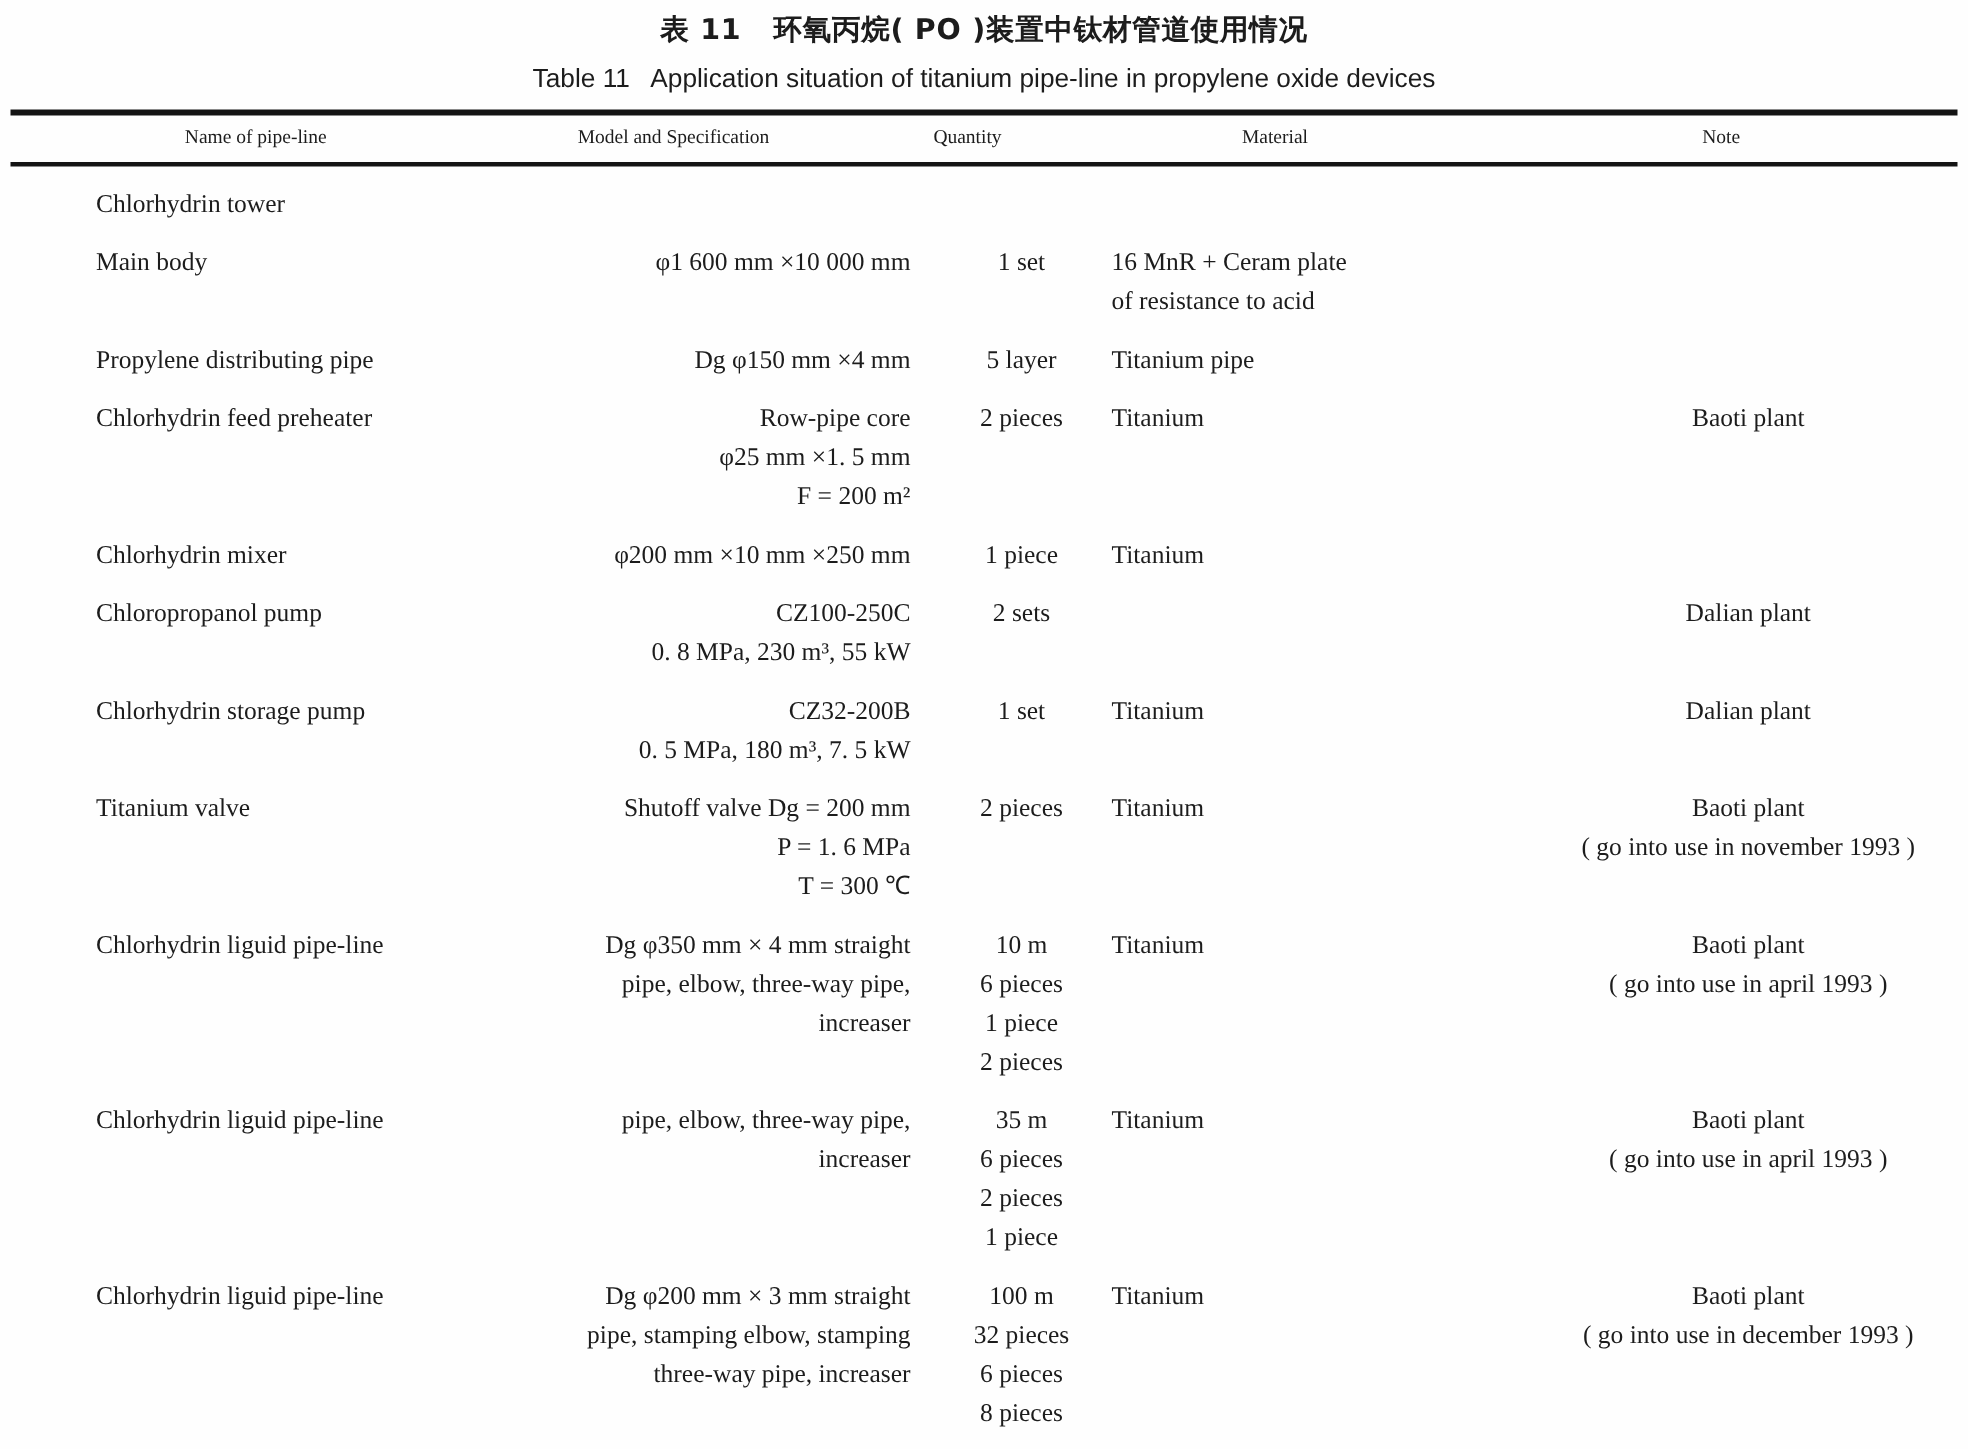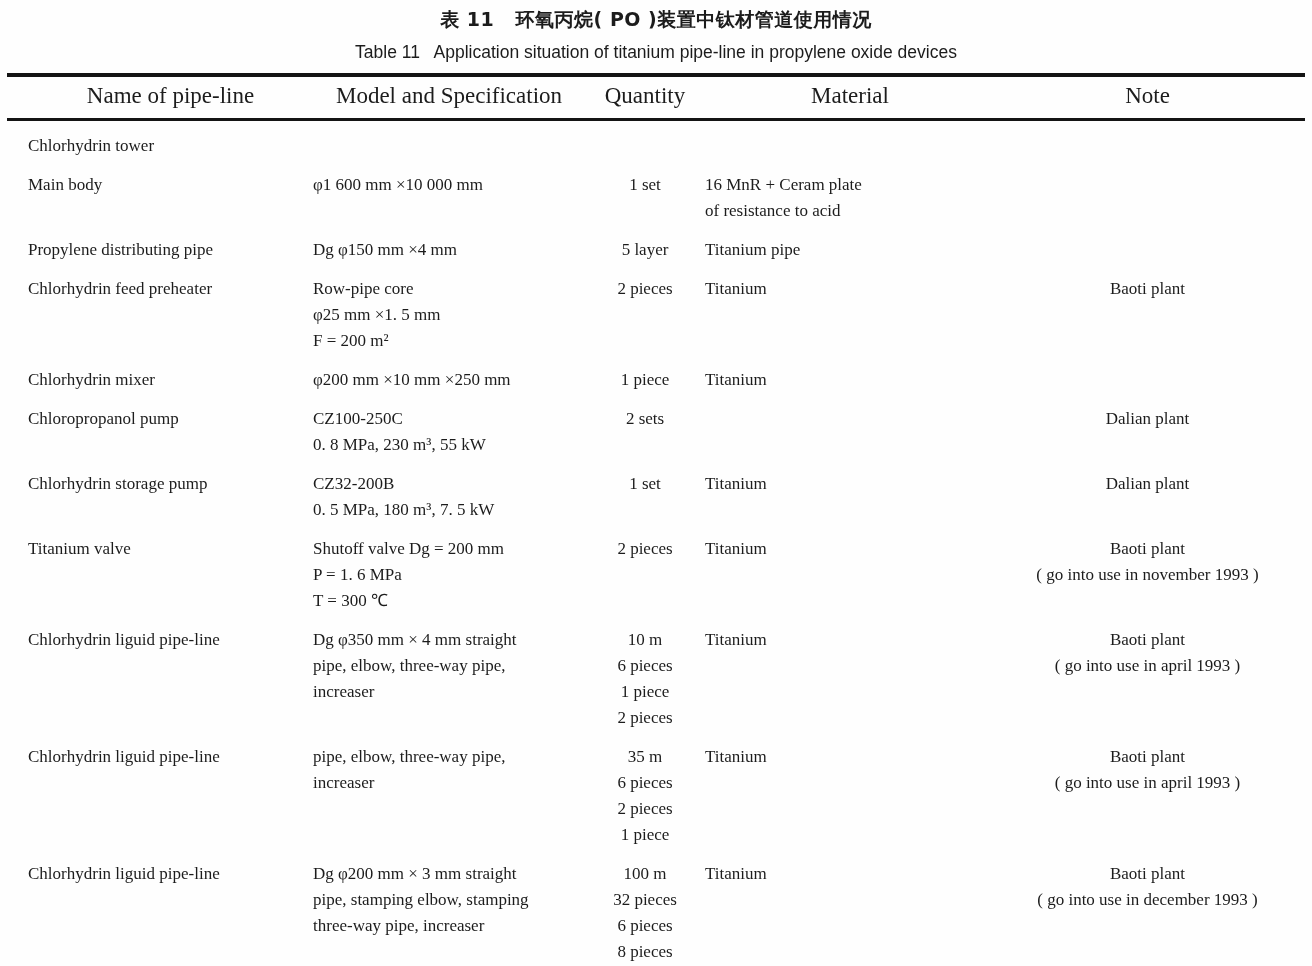--- a/index.html
+++ b/index.html
@@ -33,30 +33,30 @@
   .rule-header { height: 3px; }
   .grid {
     display: grid;
     grid-template-columns: 285px 272px 120px 290px 1fr;
     padding-left: 28px;
     padding-right: 12px;
     box-sizing: border-box;
     width: 100%;
   }
   .header-row {
-    font-size: 23px;
+    font-size: 13px;
     padding-top: 6px;
     padding-bottom: 9px;
   }
   .header-cell { text-align: center; }
-  .tbody { padding-top: 12px; }
+  .tbody { padding-top: 12px; padding-left: 36px; }
   .row { margin-bottom: 13px; }
   .cell { line-height: 26px; font-size: 17px; }
   .cell-name  { text-align: left; padding-right: 10px; }
-  .cell-spec  { text-align: left; padding-right: 14px; }
+  .cell-spec  { text-align: right; padding-right: 14px; }
   .cell-qty   { text-align: center; }
   .cell-material { text-align: left; }
   .cell-note  { text-align: center; }
   .line { min-height: 26px; }
 </style>
 </head>
 <body>
 
 <div class="page">
   <div class="title-zh">表 11   环氧丙烷( PO )装置中钛材管道使用情况</div>

